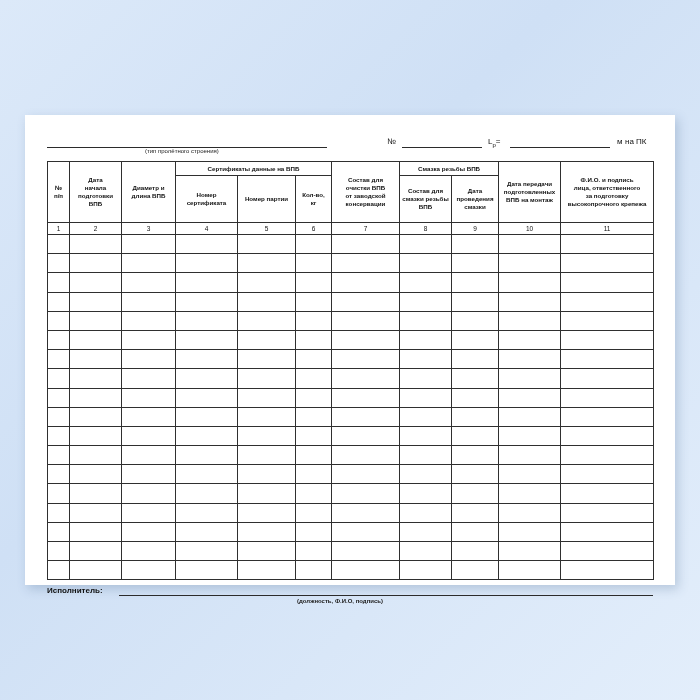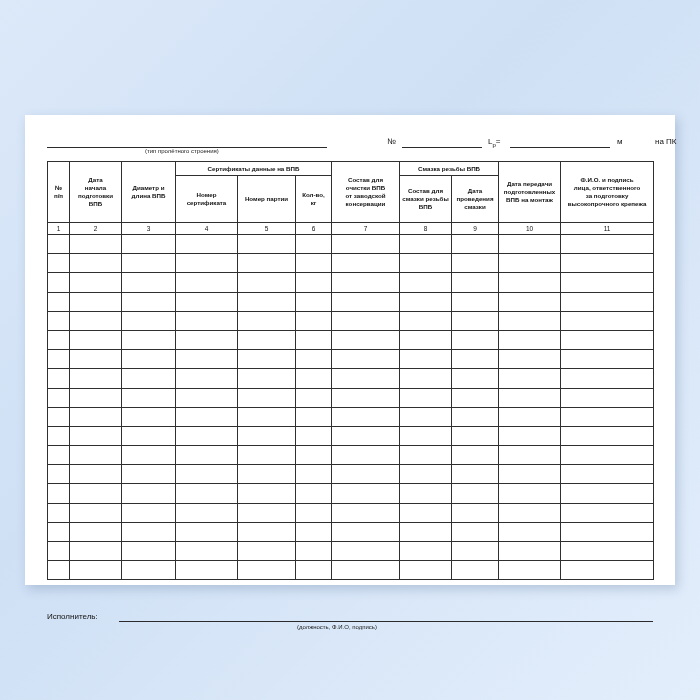--- a/index.html
+++ b/index.html
@@ -60,21 +60,21 @@
   .lbl {
     position: absolute;
     font-size: 8px;
     color: #111;
     white-space: nowrap;
   }
   .lbl-num { left: 340px; top: 8px; }
   .lbl-l   { left: 441px; top: 8px; }
   .lbl-l sub { font-size: 6px; }
   .lbl-m   { left: 570px; top: 8px; }
-  .lbl-pk  { left: 608px; top: 8px; }
+  .lbl-pk  { left: 578px; top: 8px; }
 
   
   table.grid {
     border-collapse: collapse;
     width: 606px;
     table-layout: fixed;
     margin-top: 2px;
   }
   table.grid th, table.grid td {
     border: 1px solid #2f2f2f;
@@ -100,23 +100,24 @@
     height: 11px;
     text-align: center;
     font-size: 6.5px;
   }
   td.datarow {
     height: 18.2px;
   }
   
   .footer {
     position: relative;
-    margin-top: 30px;
+    margin-top: 4px;
     height: 28px;
     font-size: 8px;
+    font-weight: bold;
   }
   .f-label {
     position: absolute;
     left: 0;
     top: 2px;
     font-size: 8px;
     color: #111;
     white-space: nowrap;
   }
   .f-line {

